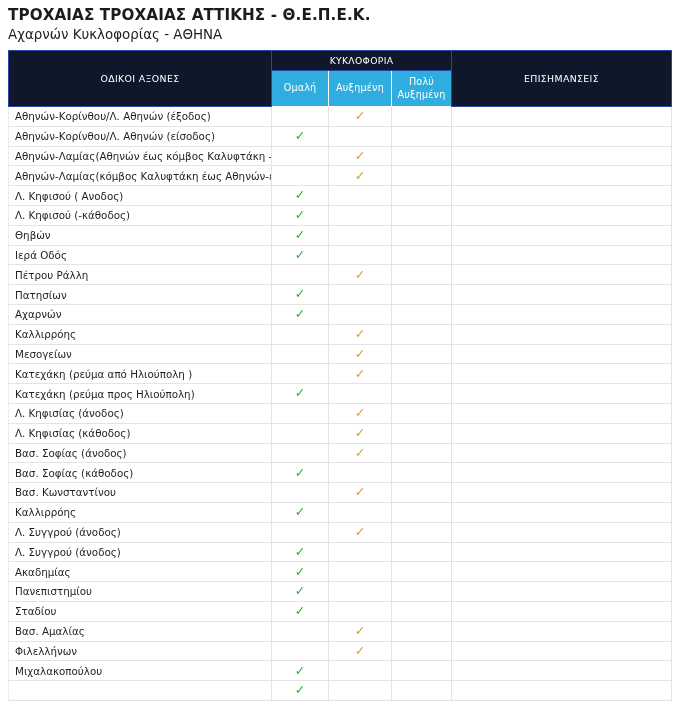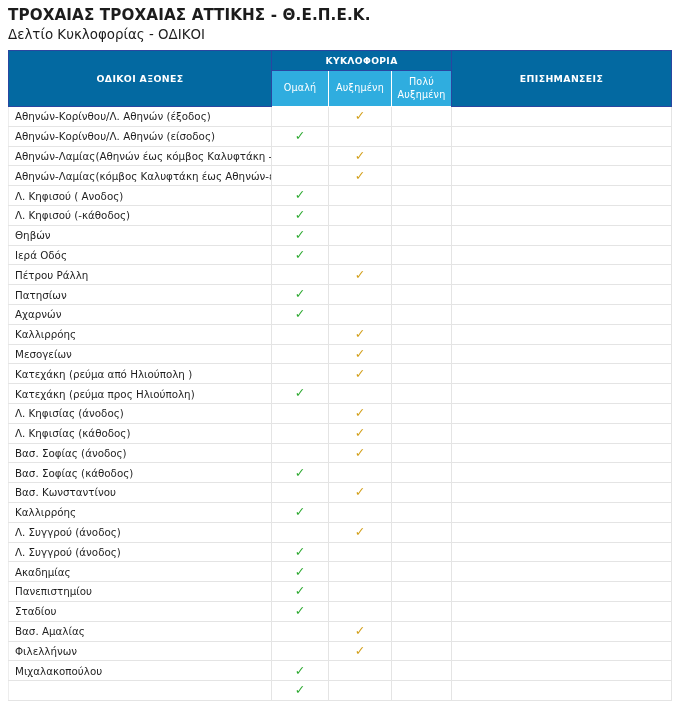--- a/index.html
+++ b/index.html
@@ -56,23 +56,23 @@
     width: 663px;
     font-size: 10.2px;
   }
   table.traffic col.c-axis    { width: 263px; }
   table.traffic col.c-smooth  { width: 57px; }
   table.traffic col.c-incr    { width: 63px; }
   table.traffic col.c-vincr   { width: 60px; }
   table.traffic col.c-notes   { width: 220px; }
 
   thead th {
-    background: #0369a1;
+    background: #0f172a;
     color: #ffffff;
-    font-weight: 700;
+    font-weight: 400;
     font-size: 9.4px;
     letter-spacing: 0.35px;
     text-align: center;
     vertical-align: middle;
     border: 1px solid #2A46A0;
     padding: 2px 3px;
   }
   thead th.sub {
     background: #2FADDF;
     border: 1px solid #ffffff;
@@ -127,21 +127,21 @@
   
   tbody tr.clipped td { height: 19.8px; }
 </style>
 </head>
 <body>
 
 <div class="page">
 
   <div class="doc-head">
     <div class="title-1">ΤΡΟΧΑΙΑΣ ΤΡΟΧΑΙΑΣ ΑΤΤΙΚΗΣ - Θ.Ε.Π.Ε.Κ.</div>
-    <div class="title-2">Δελτίο Κυκλοφορίας - ΟΔΙΚΟΙ</div>
+    <div class="title-2">Αχαρνών Κυκλοφορίας - ΑΘΗΝΑ</div>
   </div>
 
   <div class="tbl-wrap">
     <table class="traffic">
       <colgroup>
         <col class="c-axis">
           <col class="c-smooth">
           <col class="c-incr">
           <col class="c-vincr">
           <col class="c-notes">

